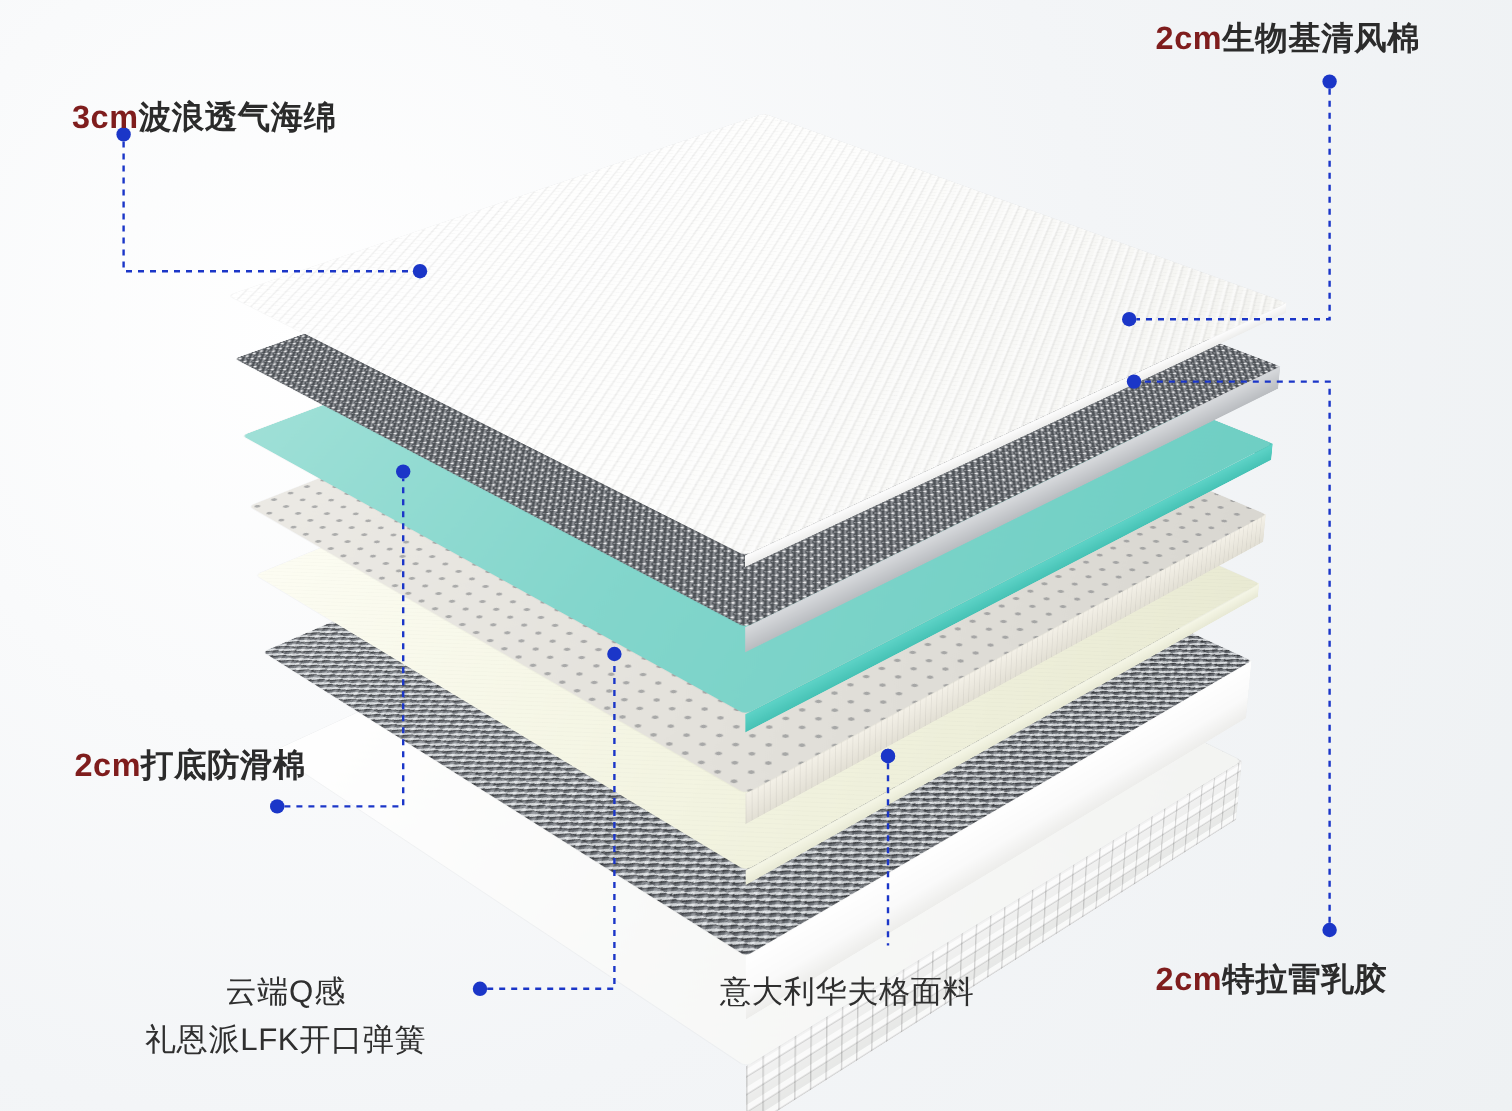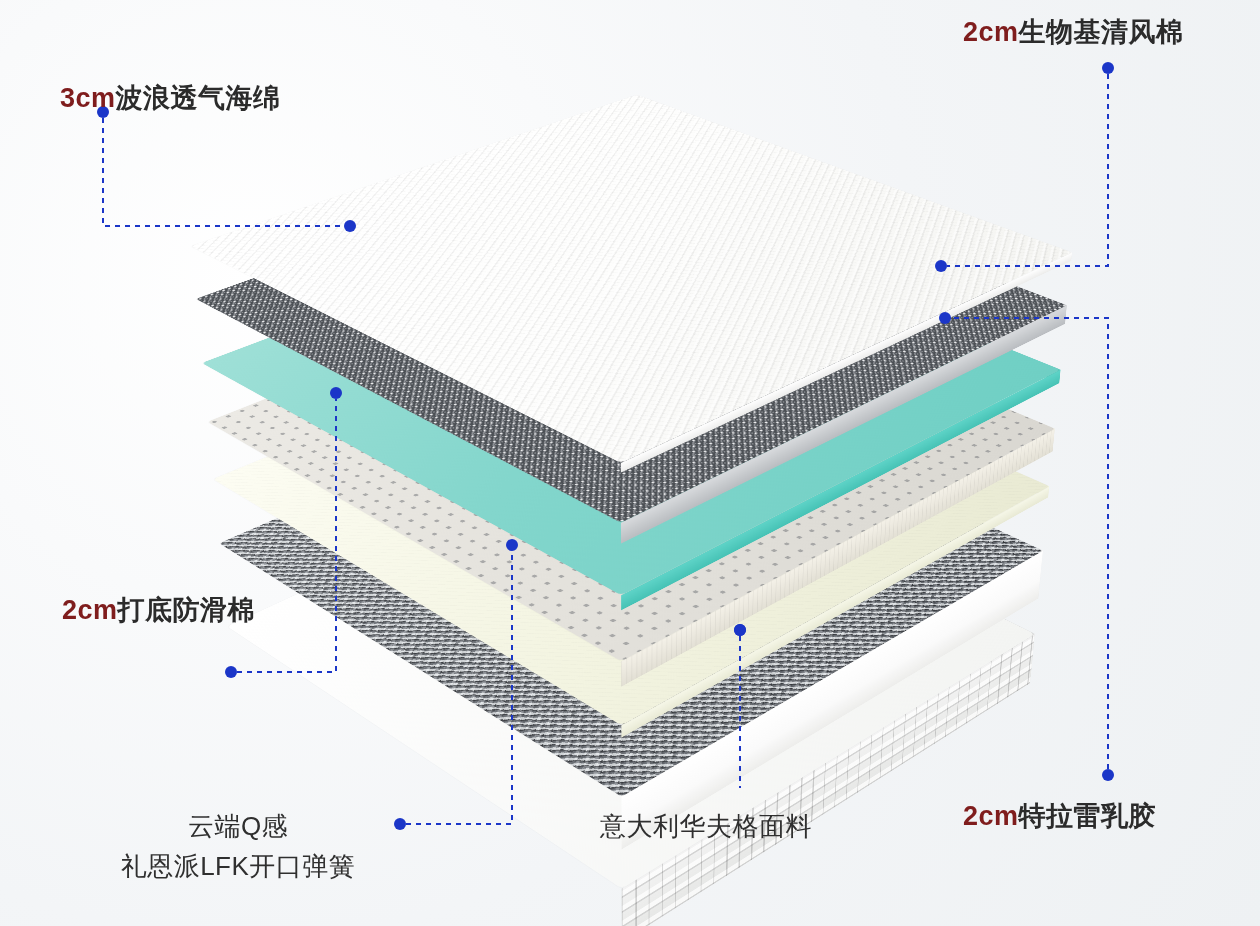--- a/index.html
+++ b/index.html
@@ -211,21 +211,21 @@
 </div>
 
 <div class="label" style="left:963px;top:14px;">
   <span class="cm">2cm</span><span class="zh">生物基清风棉</span>
 </div>
 
 <div class="label" style="left:963px;top:798px;">
   <span class="cm">2cm</span><span class="zh">特拉雷乳胶</span>
 </div>
 
-<div class="label" style="left:62px;top:592px;text-align:right;">
+<div class="label" style="left:62px;top:620px;text-align:right;">
   <span class="cm">2cm</span><span class="zh">打底防滑棉</span>
 </div>
 
 <div class="label plain center" style="left:88px;top:806px;width:300px;">
   <span class="line">云端Q感</span>
   <span class="line">礼恩派LFK开口弹簧</span>
 </div>
 
 <div class="label plain center" style="left:576px;top:806px;width:260px;">
   <span class="line">意大利华夫格面料</span>

